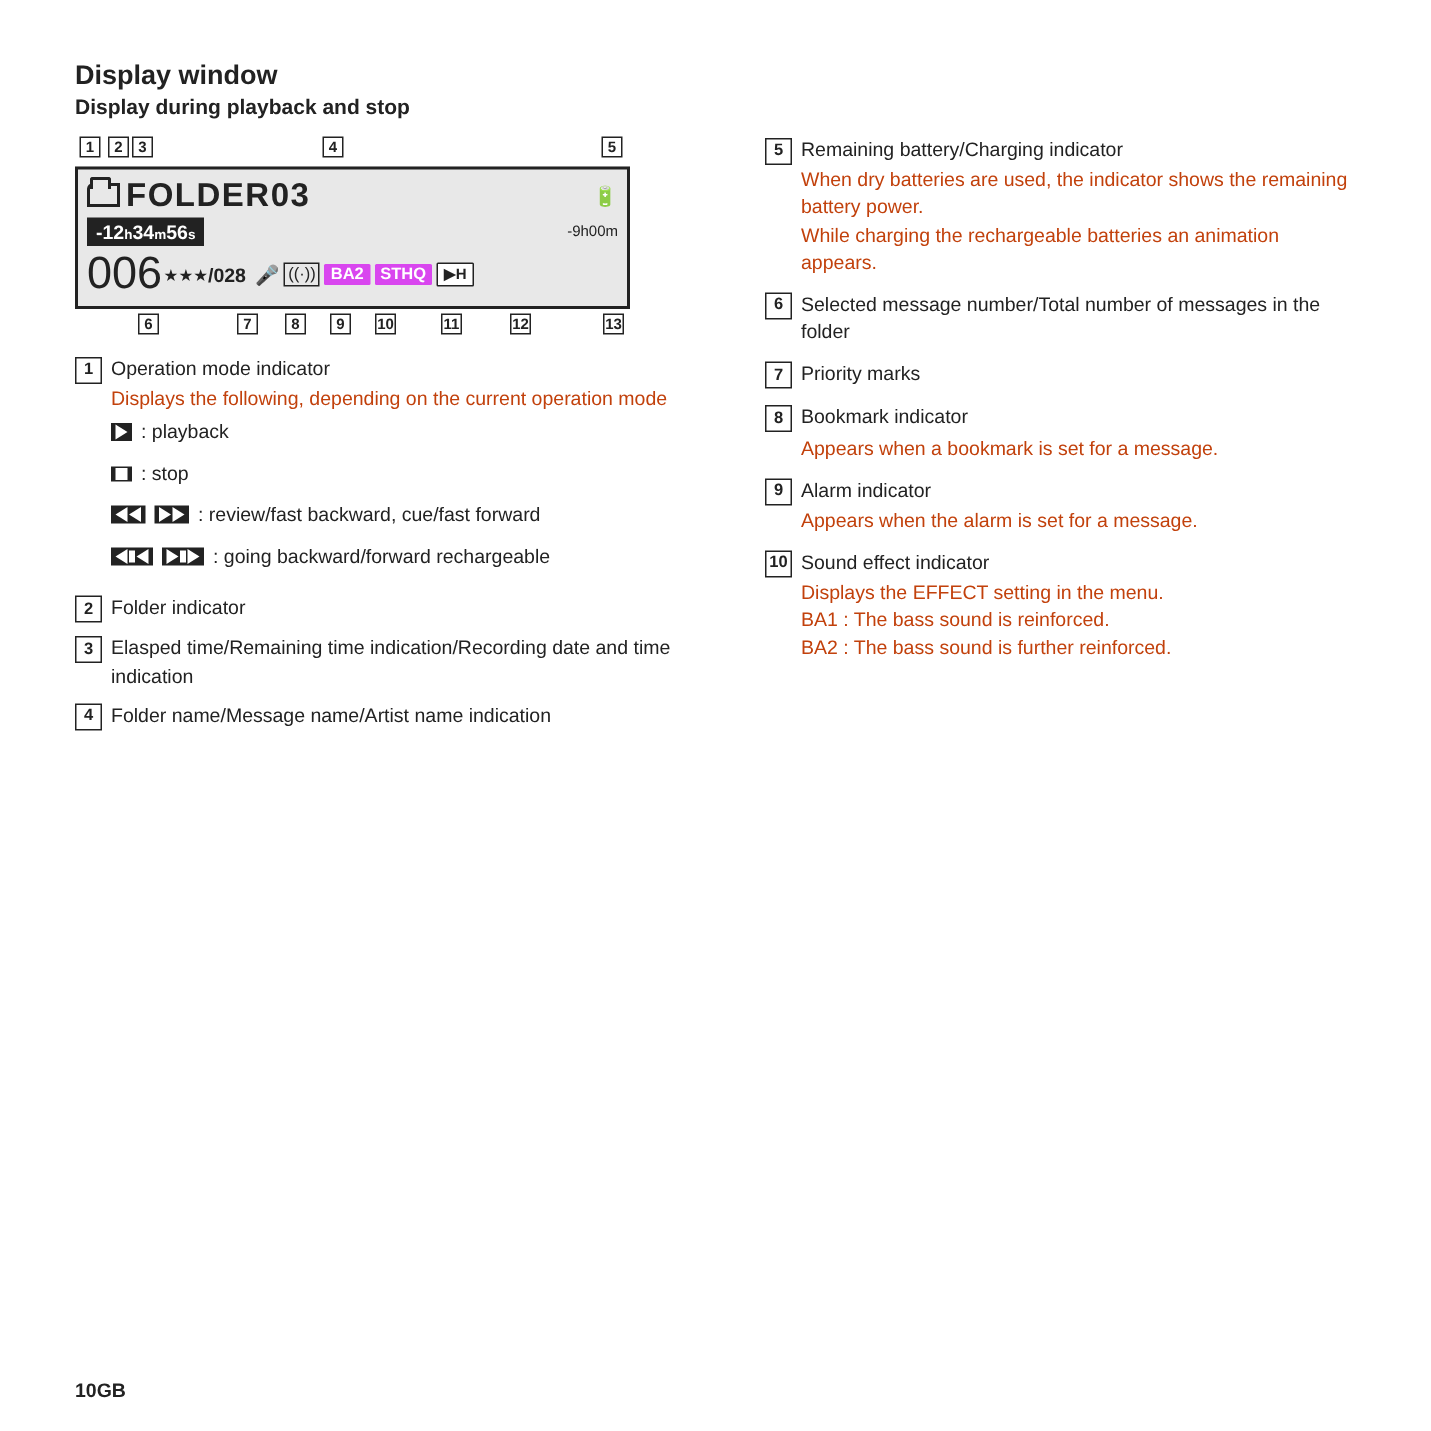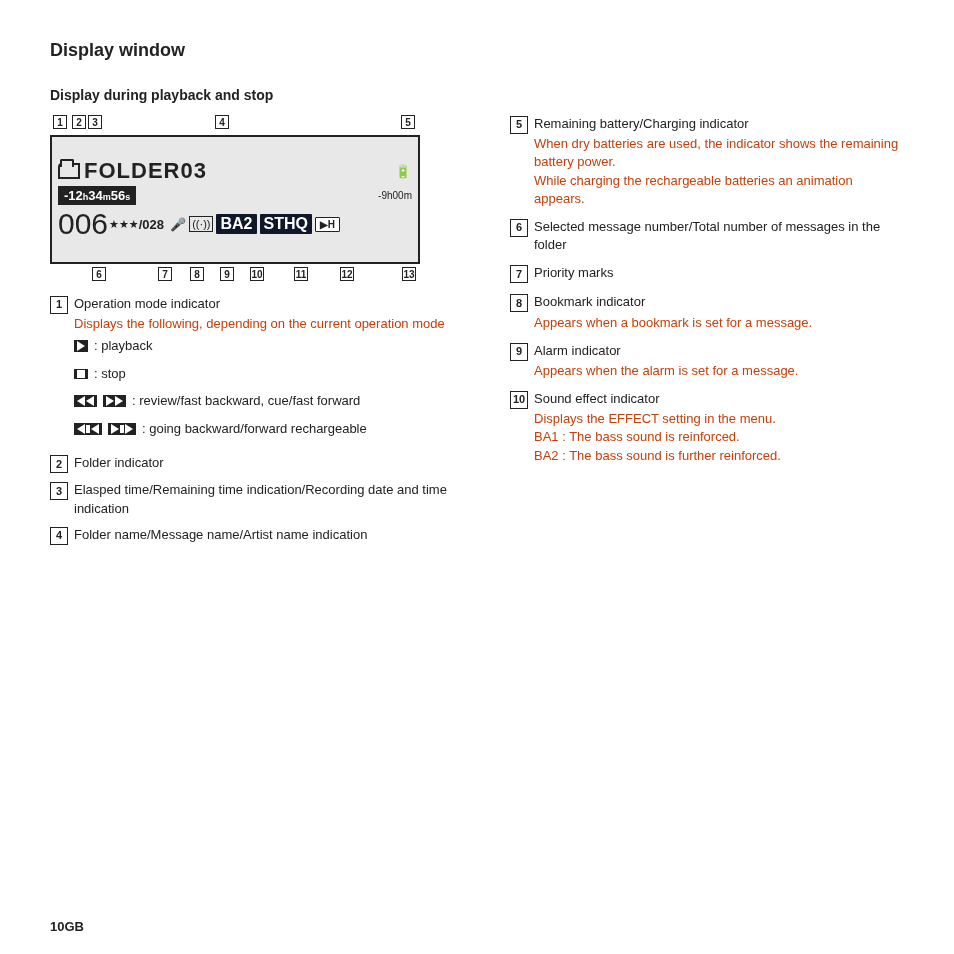--- a/index.html
+++ b/index.html
@@ -18,42 +18,42 @@
     }
     .left-col {
       flex: 0 0 430px;
     }
     .right-col {
       flex: 1;
     }
     h1 {
       font-size: 18px;
       font-weight: bold;
-      margin-bottom: 26px;
+      margin-bottom: 2px;
     }
     h2 {
       font-size: 14px;
       font-weight: bold;
       margin-bottom: 12px;
     }
     .label-box {
       display: inline-flex;
       align-items: center;
       justify-content: center;
       border: 1px solid #222;
       width: 14px;
       height: 14px;
       font-size: 10px;
       font-weight: bold;
       margin-right: 2px;
       background: #fff;
     }
     .diag-screen {
       border: 2px solid #222;
-      padding: 21px 6px;
+      padding: 4px 6px;
       background: #e8e8e8;
       width: 100%;
       position: relative;
     }
     .diag-folder-row {
       display: flex;
       align-items: center;
       justify-content: space-between;
       margin-bottom: 2px;
     }
@@ -118,23 +118,23 @@
     }
     .icon-row {
       display: flex;
       align-items: center;
       gap: 3px;
       margin-left: 6px;
       flex-wrap: nowrap;
     }
     .icon-badge {
       display: inline-block;
-      background: #0f172a;
+      background: #d946ef;
       color: #fff;
-      font-size: 16px;
+      font-size: 11px;
       font-weight: bold;
       padding: 1px 4px;
       border-radius: 1px;
     }
     .icon-badge-outline {
       display: inline-block;
       background: #fff;
       color: #222;
       font-size: 10px;
       font-weight: bold;

